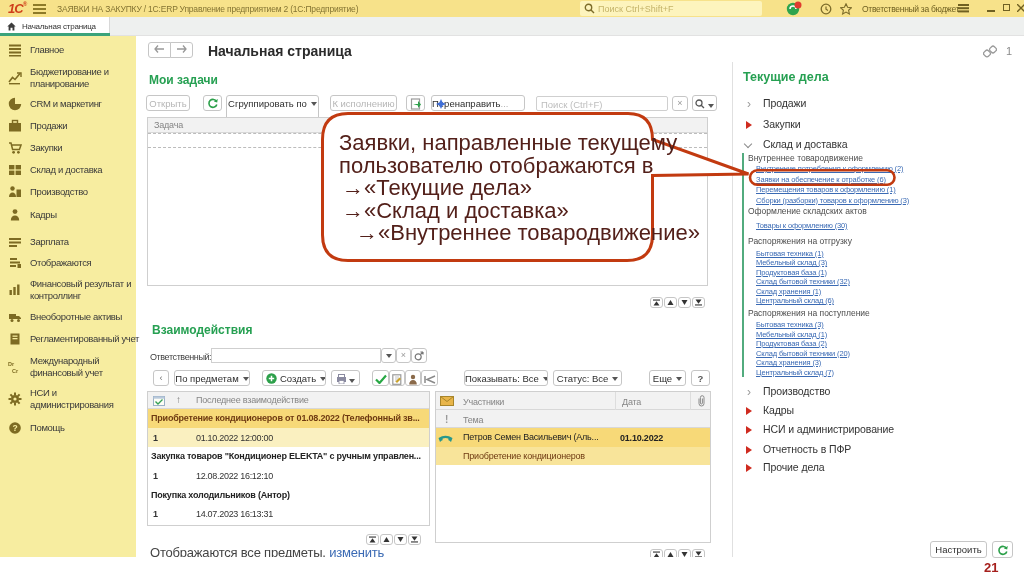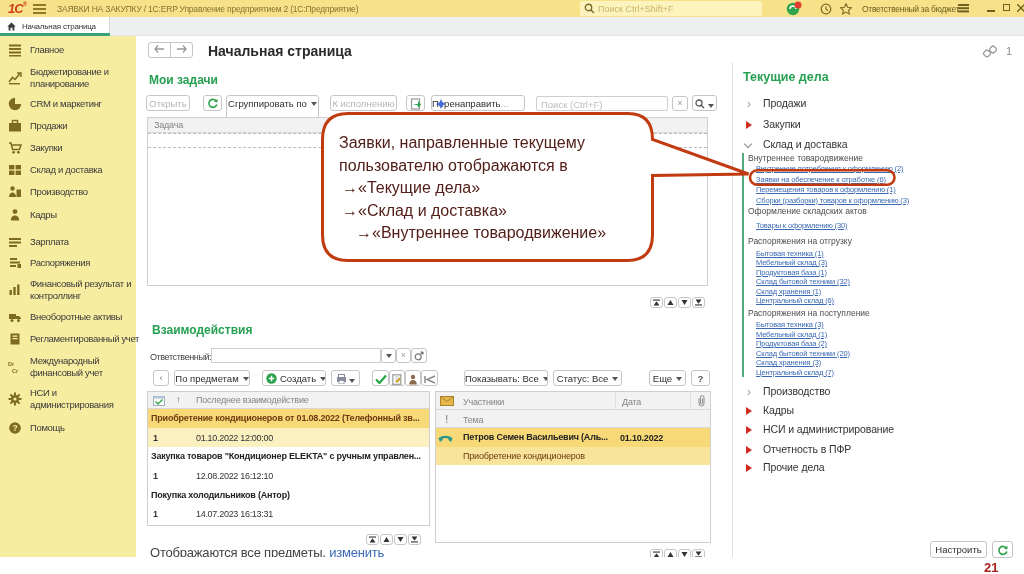--- a/index.html
+++ b/index.html
@@ -127,21 +127,21 @@
     </svg>
 <div class="sbitem" style="top:236px">Зарплата</div>
 <svg class="abs" style="left:8px;top:256px" width="14" height="14">
       <g fill="#7d6b22">
         <rect x="2" y="2" width="7" height="2"></rect>
         <rect x="2" y="5.5" width="10" height="2"></rect>
         <rect x="2" y="9" width="6" height="2"></rect>
         <rect x="9.5" y="8" width="3.5" height="4"></rect>
       </g>
     </svg>
-<div class="sbitem" style="top:257px">Распоряжения</div>
+<div class="sbitem" style="top:257px">Отображаются</div>
 <svg class="abs" style="left:8px;top:283px" width="14" height="14">
       <g fill="#7d6b22">
         <rect x="1.5" y="7" width="2.4" height="5"></rect>
         <rect x="5.3" y="4" width="2.4" height="8"></rect>
         <rect x="9.1" y="1.5" width="2.4" height="10.5"></rect>
       </g>
     </svg>
 <div class="sbitem" style="top:278px">Финансовый результат и<br>контроллинг</div>
 <svg class="abs" style="left:8px;top:310px" width="14" height="14">
       <path d="M1 4h7v5H1Z M8 6h3l2 2v1H8Z" fill="#7d6b22"></path>
@@ -326,21 +326,21 @@
 <svg class="abs" style="left:697px;top:395px" width="9" height="12">
       <path d="M2 3.5v5a2.5 2.5 0 0 0 5 0v-6a1.8 1.8 0 0 0-3.6 0v5.5a1 1 0 0 0 2 0V3.5" fill="none" stroke="#8a8a8a" stroke-width="1"></path>
     </svg>
 <div class="abs" style="left:436px;top:410px;width:274px;height:18px;background:#f2f2f2;border-bottom:1px solid #d8d8d8"></div>
 <div class="abs" style="left:445px;top:414px;font-size:10px;font-weight:bold;color:#999">!</div>
 <div class="abs hdrtxt" style="left:463px;top:415px">Тема</div>
 <div class="abs" style="left:436px;top:428px;width:274px;height:19px;background:#f7d978"></div>
 <svg class="abs" style="left:437px;top:429px" width="17" height="15">
       <path d="M1.5 9 Q8.5 4.5 15.5 9 L14 13 Q12.5 11.5 11.5 11.3 L11.3 9.5 Q8.5 8.7 5.7 9.5 L5.5 11.3 Q4.5 11.5 3 13 Z" fill="#27978c"></path>
     </svg>
-<div class="abs" style="left:463px;top:432px;width:150px;font-size:9px;letter-spacing:-0.2px;font-weight:bold;color:#222;white-space:nowrap;overflow:hidden;text-overflow:ellipsis">Петров Семен Васильевич (Аль...</div>
+<div class="abs" style="left:463px;top:432px;width:150px;font-size:9px;letter-spacing:-0.2px;font-weight:normal;color:#222;white-space:nowrap;overflow:hidden;text-overflow:ellipsis">Петров Семен Васильевич (Аль...</div>
 <div class="abs" style="left:620px;top:433px;font-size:9px;letter-spacing:-0.2px;font-weight:bold;color:#222">01.10.2022</div>
 <div class="abs" style="left:436px;top:447px;width:274px;height:18px;background:#f8e49a"></div>
 <div class="abs" style="left:463px;top:451px;font-size:9px;letter-spacing:-0.2px;font-weight:normal;color:#6e3a12">Приобретение кондиционеров</div>
 <div class="abs" style="left:650px;top:546px">
 <span class="btn" style="position:relative;display:inline-block;width:13px;height:11px;line-height:9px"><svg width="7" height="7">
           <rect x="0" y="0.5" width="7" height="1.1" fill="#333"></rect>
           <path d="M3.5 2.2 0.5 6.5h6Z" fill="#333"></path>
         </svg></span><span class="btn" style="position:relative;display:inline-block;width:13px;height:11px;line-height:9px;margin-left:1px"><svg width="7" height="6">
           <path d="M3.5 0 0.5 5h6Z" fill="#333"></path>
         </svg></span><span class="btn" style="position:relative;display:inline-block;width:13px;height:11px;line-height:9px;margin-left:1px"><svg width="7" height="6">
@@ -397,14 +397,14 @@
 <div class="btn" style="left:930px;top:541px;width:57px;height:17px;line-height:16px">Настроить</div>
 <div class="btn" style="left:992px;top:541px;width:21px;height:17px;line-height:13px"><svg width="11" height="11" style="margin-top:2.5px">
         <path d="M9.5 3.5 A4 4 0 1 0 9.8 6.5" fill="none" stroke="#2ca04a" stroke-width="1.6"></path>
         <path d="M10.8 1 10.2 4.6 6.8 3.4Z" fill="#2ca04a"></path>
       </svg></div>
 
 <svg class="abs" style="left:0;top:0;pointer-events:none" width="1024" height="574">
 <path d="M348 113.5 L628 113.5 Q652.5 113.5 652.5 139.5 L748.5 174 L652.5 175.5 L652.5 235 Q652.5 260.5 627 260.5 L348 260.5 Q322.5 260.5 322.5 235 L322.5 139.5 Q322.5 113.5 348 113.5 Z" fill="#ffffff" stroke="#c23a10" stroke-width="3"></path>
 <rect x="750" y="170.2" width="144.5" height="14.6" rx="7.3" fill="none" stroke="#c23a10" stroke-width="2.6"></rect>
 </svg>
-<div class="abs" style="left:339px;top:132.3px;font-size:16px;line-height:22.4px;color:#53201a;white-space:nowrap">Заявки, направленные текущему<br>пользователю отображаются в<br><span style="margin-left:3px"><b>→</b>«Текущие дела»</span><br><span style="margin-left:3px"><b>→</b>«Склад и доставка»</span><br><span style="margin-left:17px"><b>→</b>«Внутреннее товародвижение»</span></div>
+<div class="abs" style="left:339px;top:132.3px;font-size:22px;line-height:22.4px;color:#53201a;white-space:nowrap">Заявки, направленные текущему<br>пользователю отображаются в<br><span style="margin-left:3px"><b>→</b>«Текущие дела»</span><br><span style="margin-left:3px"><b>→</b>«Склад и доставка»</span><br><span style="margin-left:17px"><b>→</b>«Внутреннее товародвижение»</span></div>
 
 </div>
 </body></html>

